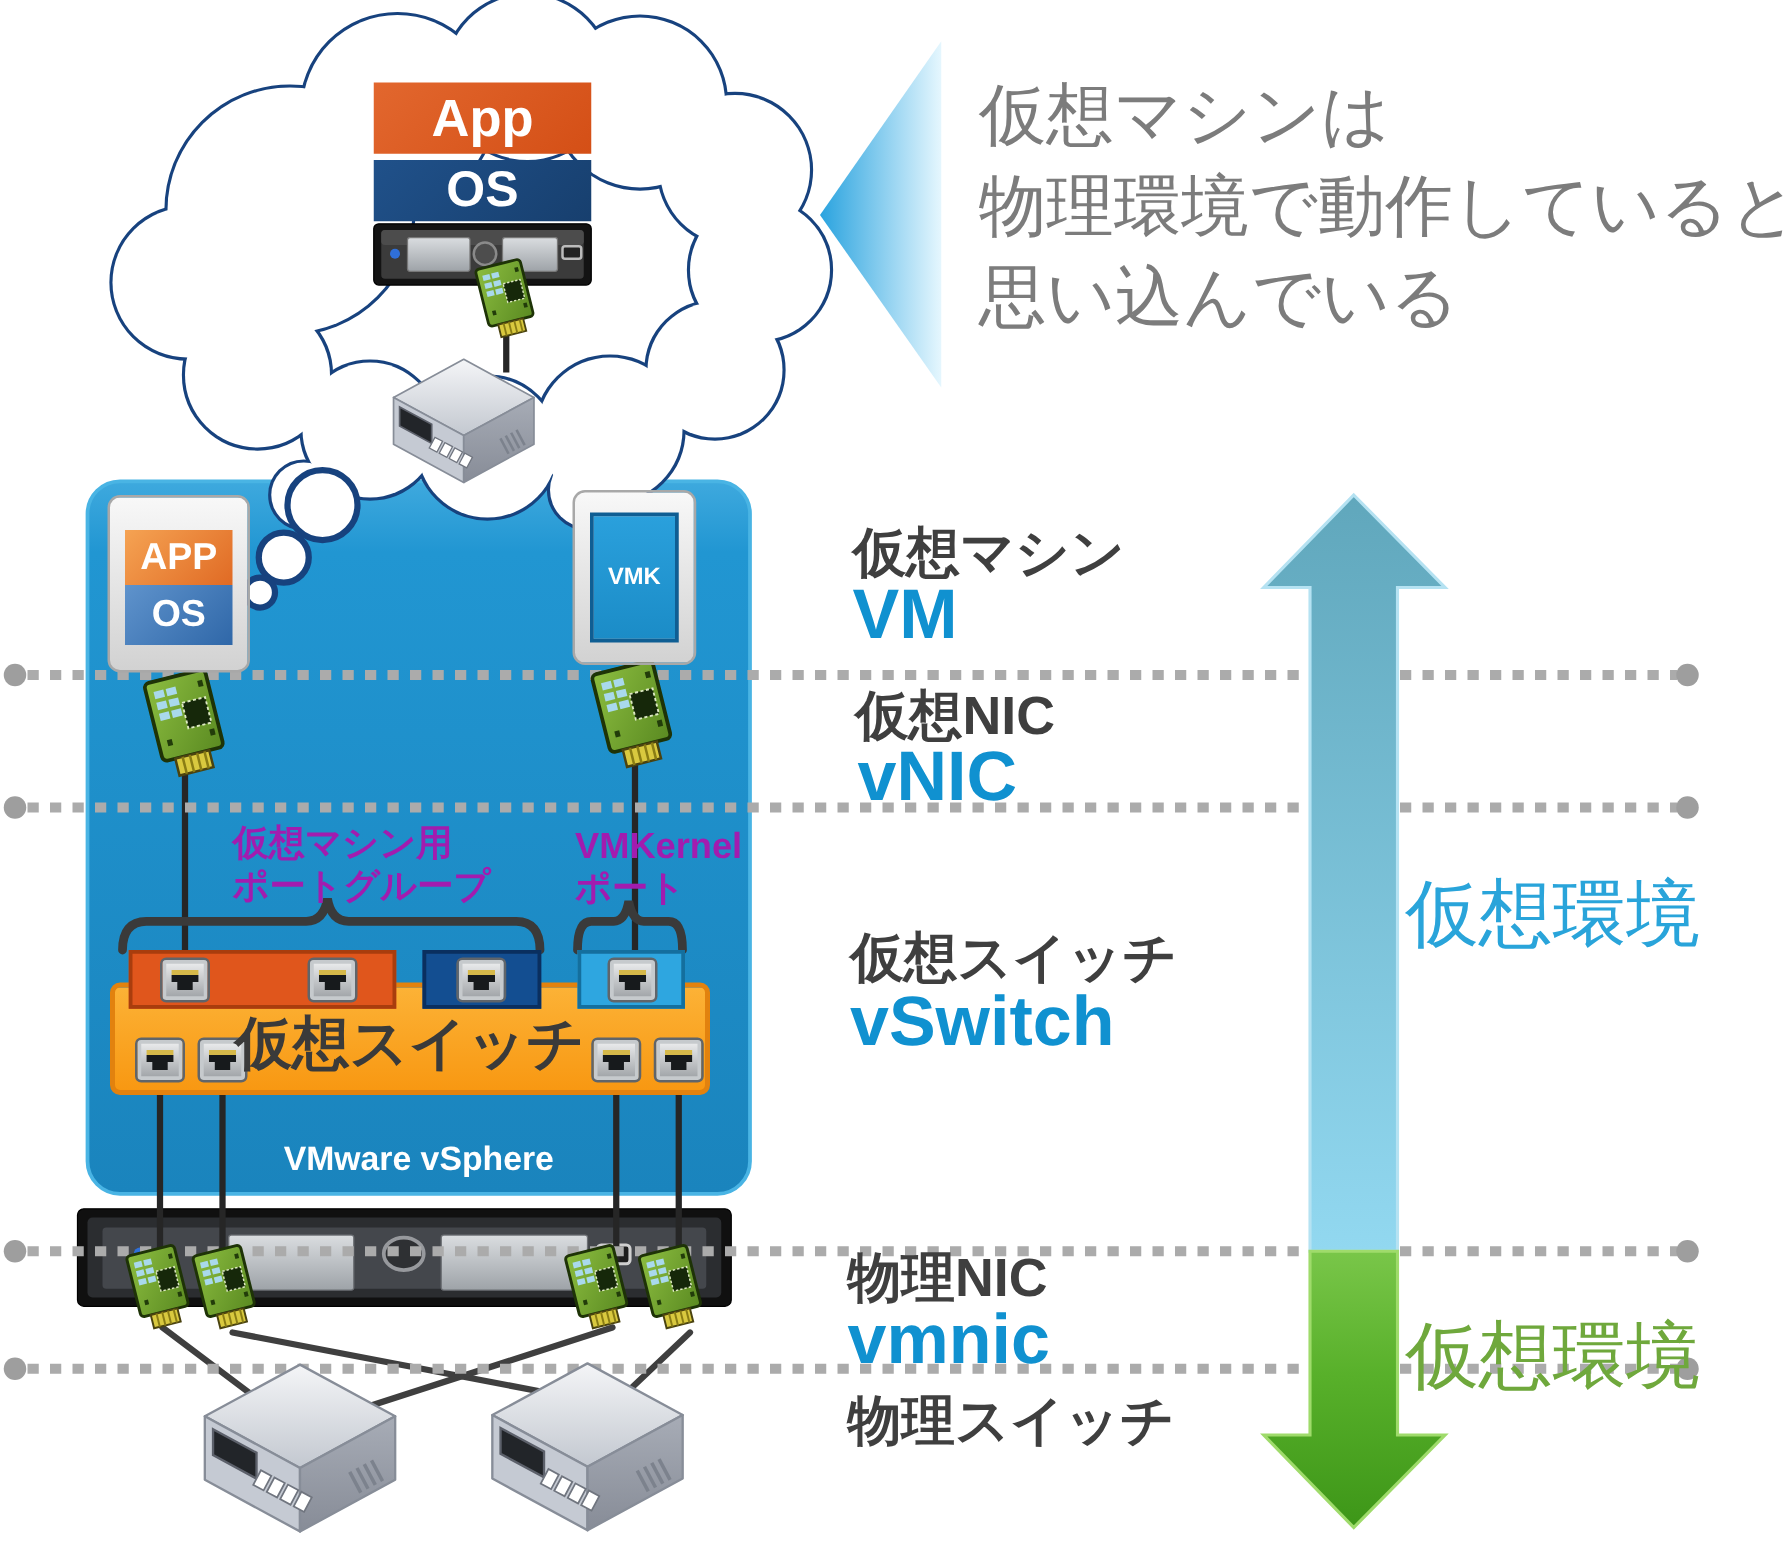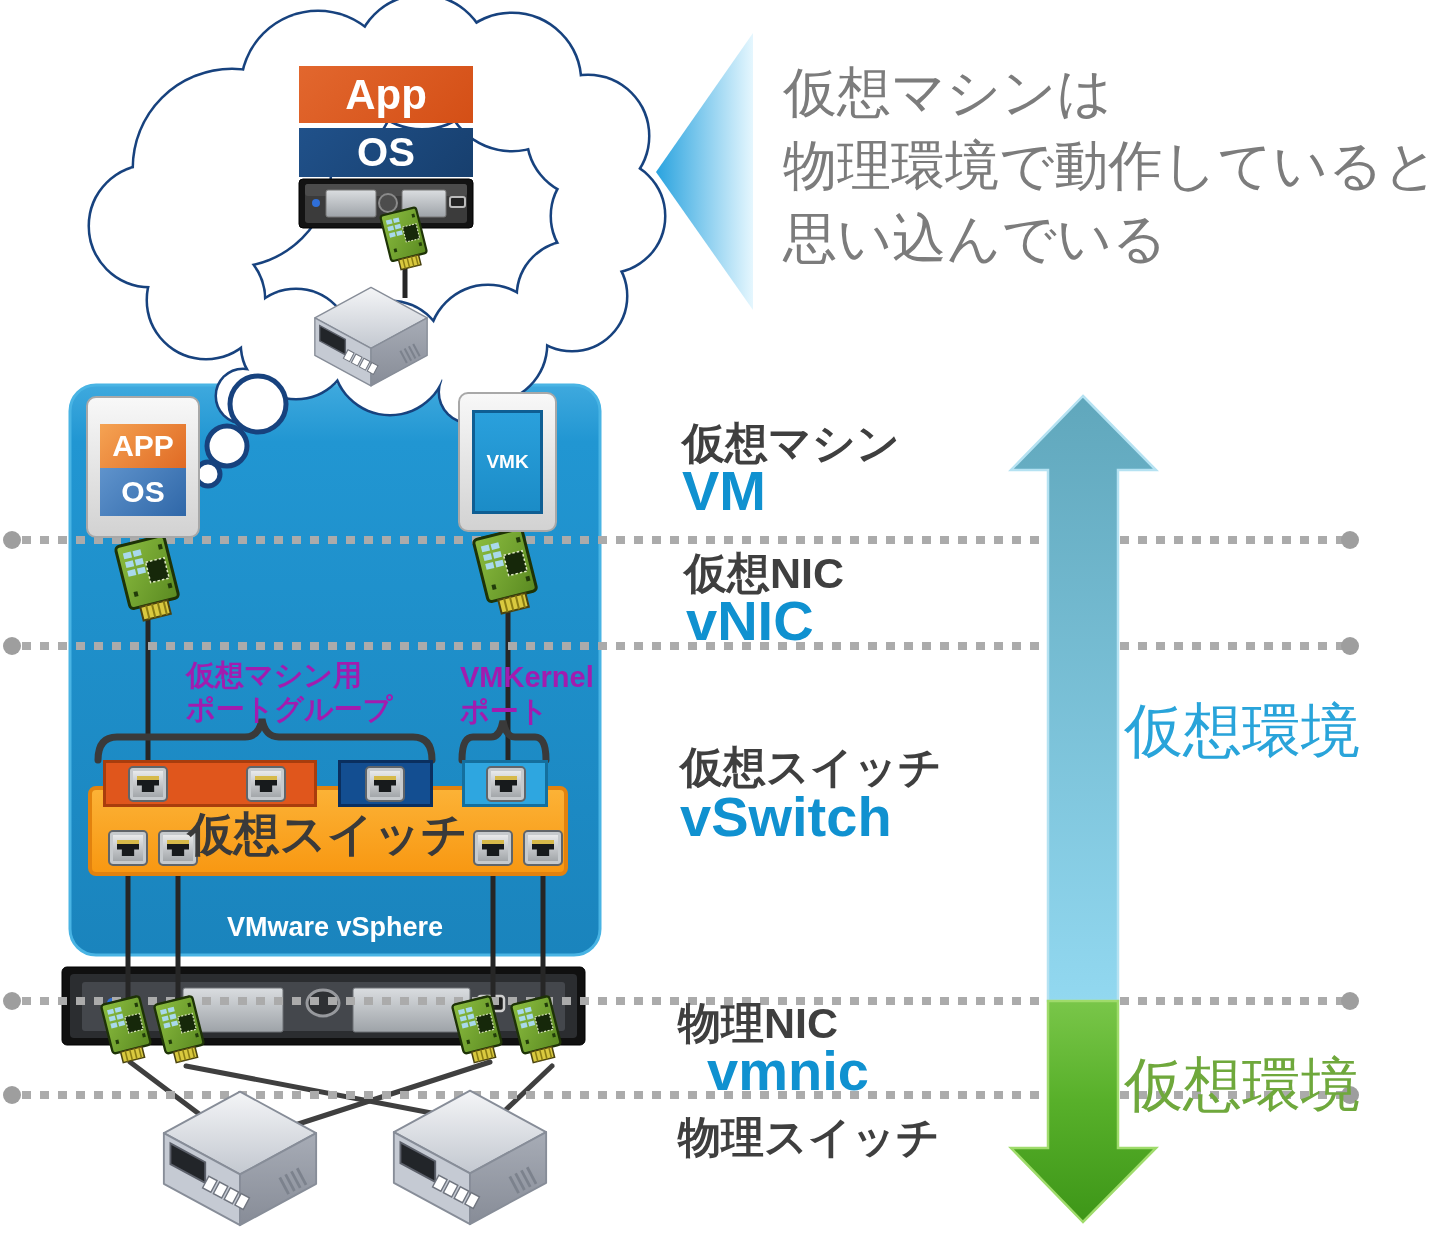--- a/index.html
+++ b/index.html
@@ -318,19 +318,19 @@
 <div class="abs bar-label">仮想スイッチ</div>
 <div class="abs vsphere-label">VMware vSphere</div>
 
 <div class="abs jp-dark" style="left:682px;top:420px;">仮想マシン</div>
 <div class="abs en-blue" style="left:682px;top:466px;">VM</div>
 <div class="abs jp-dark" style="left:684px;top:550px;">仮想NIC</div>
 <div class="abs en-blue" style="left:686px;top:596px;">vNIC</div>
 <div class="abs jp-dark" style="left:680px;top:744px;">仮想スイッチ</div>
 <div class="abs en-blue" style="left:680px;top:792px;">vSwitch</div>
 <div class="abs jp-dark" style="left:678px;top:1000px;">物理NIC</div>
-<div class="abs en-blue" style="left:678px;top:1046px;margin-left:29px;">vmnic</div>
+<div class="abs en-blue" style="left:678px;top:1046px;">vmnic</div>
 <div class="abs jp-dark" style="left:678px;top:1114px;">物理スイッチ</div>
 
 <div class="abs env env-virtual">仮想環境</div>
 <div class="abs env env-physical">仮想環境</div>
 
 </div>
 
 </body></html>

